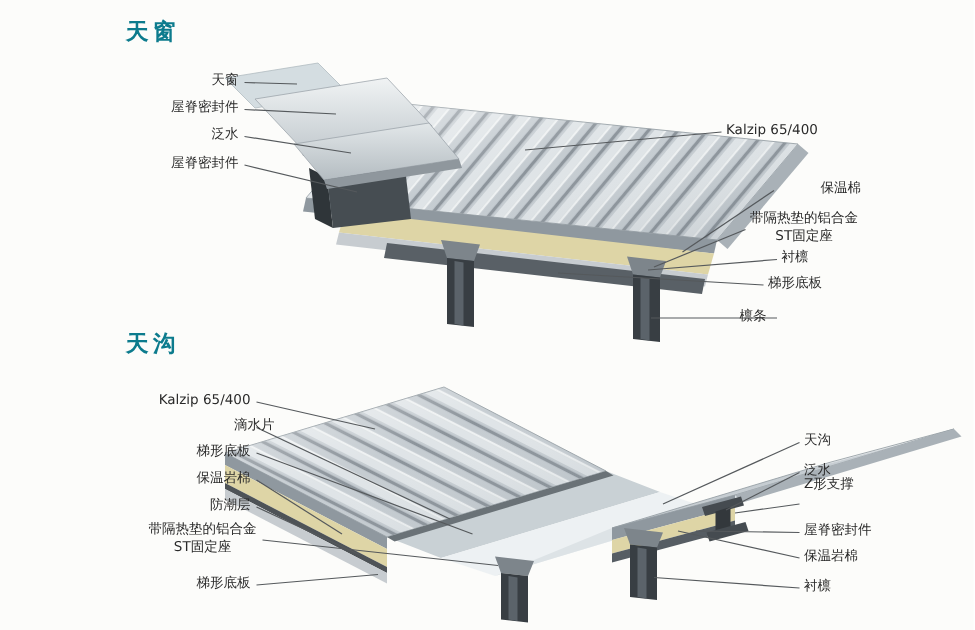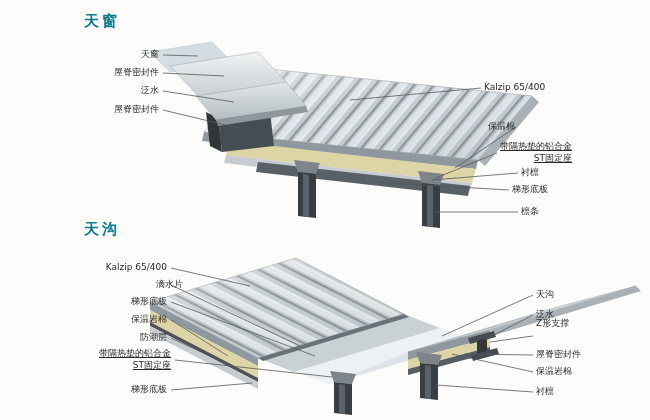--- a/index.html
+++ b/index.html
@@ -12,21 +12,21 @@
   .art { position:absolute; left:0; top:0; }
   .title {
     position:absolute; font-size:15px; font-weight:bold;
     color:#0c7b8d; letter-spacing:3px;
   }
   .lbl {
     position:absolute; font-size:9px; line-height:1.3;
     color:#2a2a2a; white-space:pre-line;
   }
   .lbl.l { text-align:right; }
-  .lbl.c { text-align:right;text-decoration:underline; }
+  .lbl.c { text-align:center; }
 </style>
 </head>
 <body>
 
 <div class="canvas">
 
   <svg class="art" width="650" height="420" viewBox="0 0 650 420">
     <defs>
       <linearGradient id="gSheen" x1="0" y1="0" x2="1" y2="1">
         <stop offset="0" stop-color="#ffffff" stop-opacity="0.5"></stop>
@@ -151,26 +151,26 @@
 
   <div class="title" style="top:12px;left:84px">天窗</div>
   <div class="title" style="top:220px;left:84px">天沟</div>
 
   <div class="lbl l" style="top:49px;right:490px">天窗</div>
   <div class="lbl l" style="top:67px;right:490px">屋脊密封件</div>
   <div class="lbl l" style="top:85px;right:490px">泛水</div>
   <div class="lbl l" style="top:104px;right:490px">屋脊密封件</div>
 
   <div class="lbl" style="top:82px;left:484px">Kalzip 65/400</div>
-  <div class="lbl" style="top:121px;left:488px">保温棉</div>
+  <div class="lbl" style="top:121px;left:547px">保温棉</div>
   <div class="lbl c" style="top:141px;left:500px">带隔热垫的铝合金
 ST固定座</div>
   <div class="lbl" style="top:167px;left:521px">衬檩</div>
   <div class="lbl" style="top:184px;left:512px">梯形底板</div>
-  <div class="lbl" style="top:206px;left:521px">檩条</div>
+  <div class="lbl" style="top:206px;left:493px">檩条</div>
 
   <div class="lbl l" style="top:262px;right:482px">Kalzip 65/400</div>
   <div class="lbl l" style="top:279px;right:466px">滴水片</div>
   <div class="lbl l" style="top:296px;right:482px">梯形底板</div>
   <div class="lbl l" style="top:314px;right:482px">保温岩棉</div>
   <div class="lbl l" style="top:332px;right:482px">防潮层</div>
   <div class="lbl c" style="top:348px;right:478px">带隔热垫的铝合金
 ST固定座</div>
   <div class="lbl l" style="top:384px;right:482px">梯形底板</div>
 

